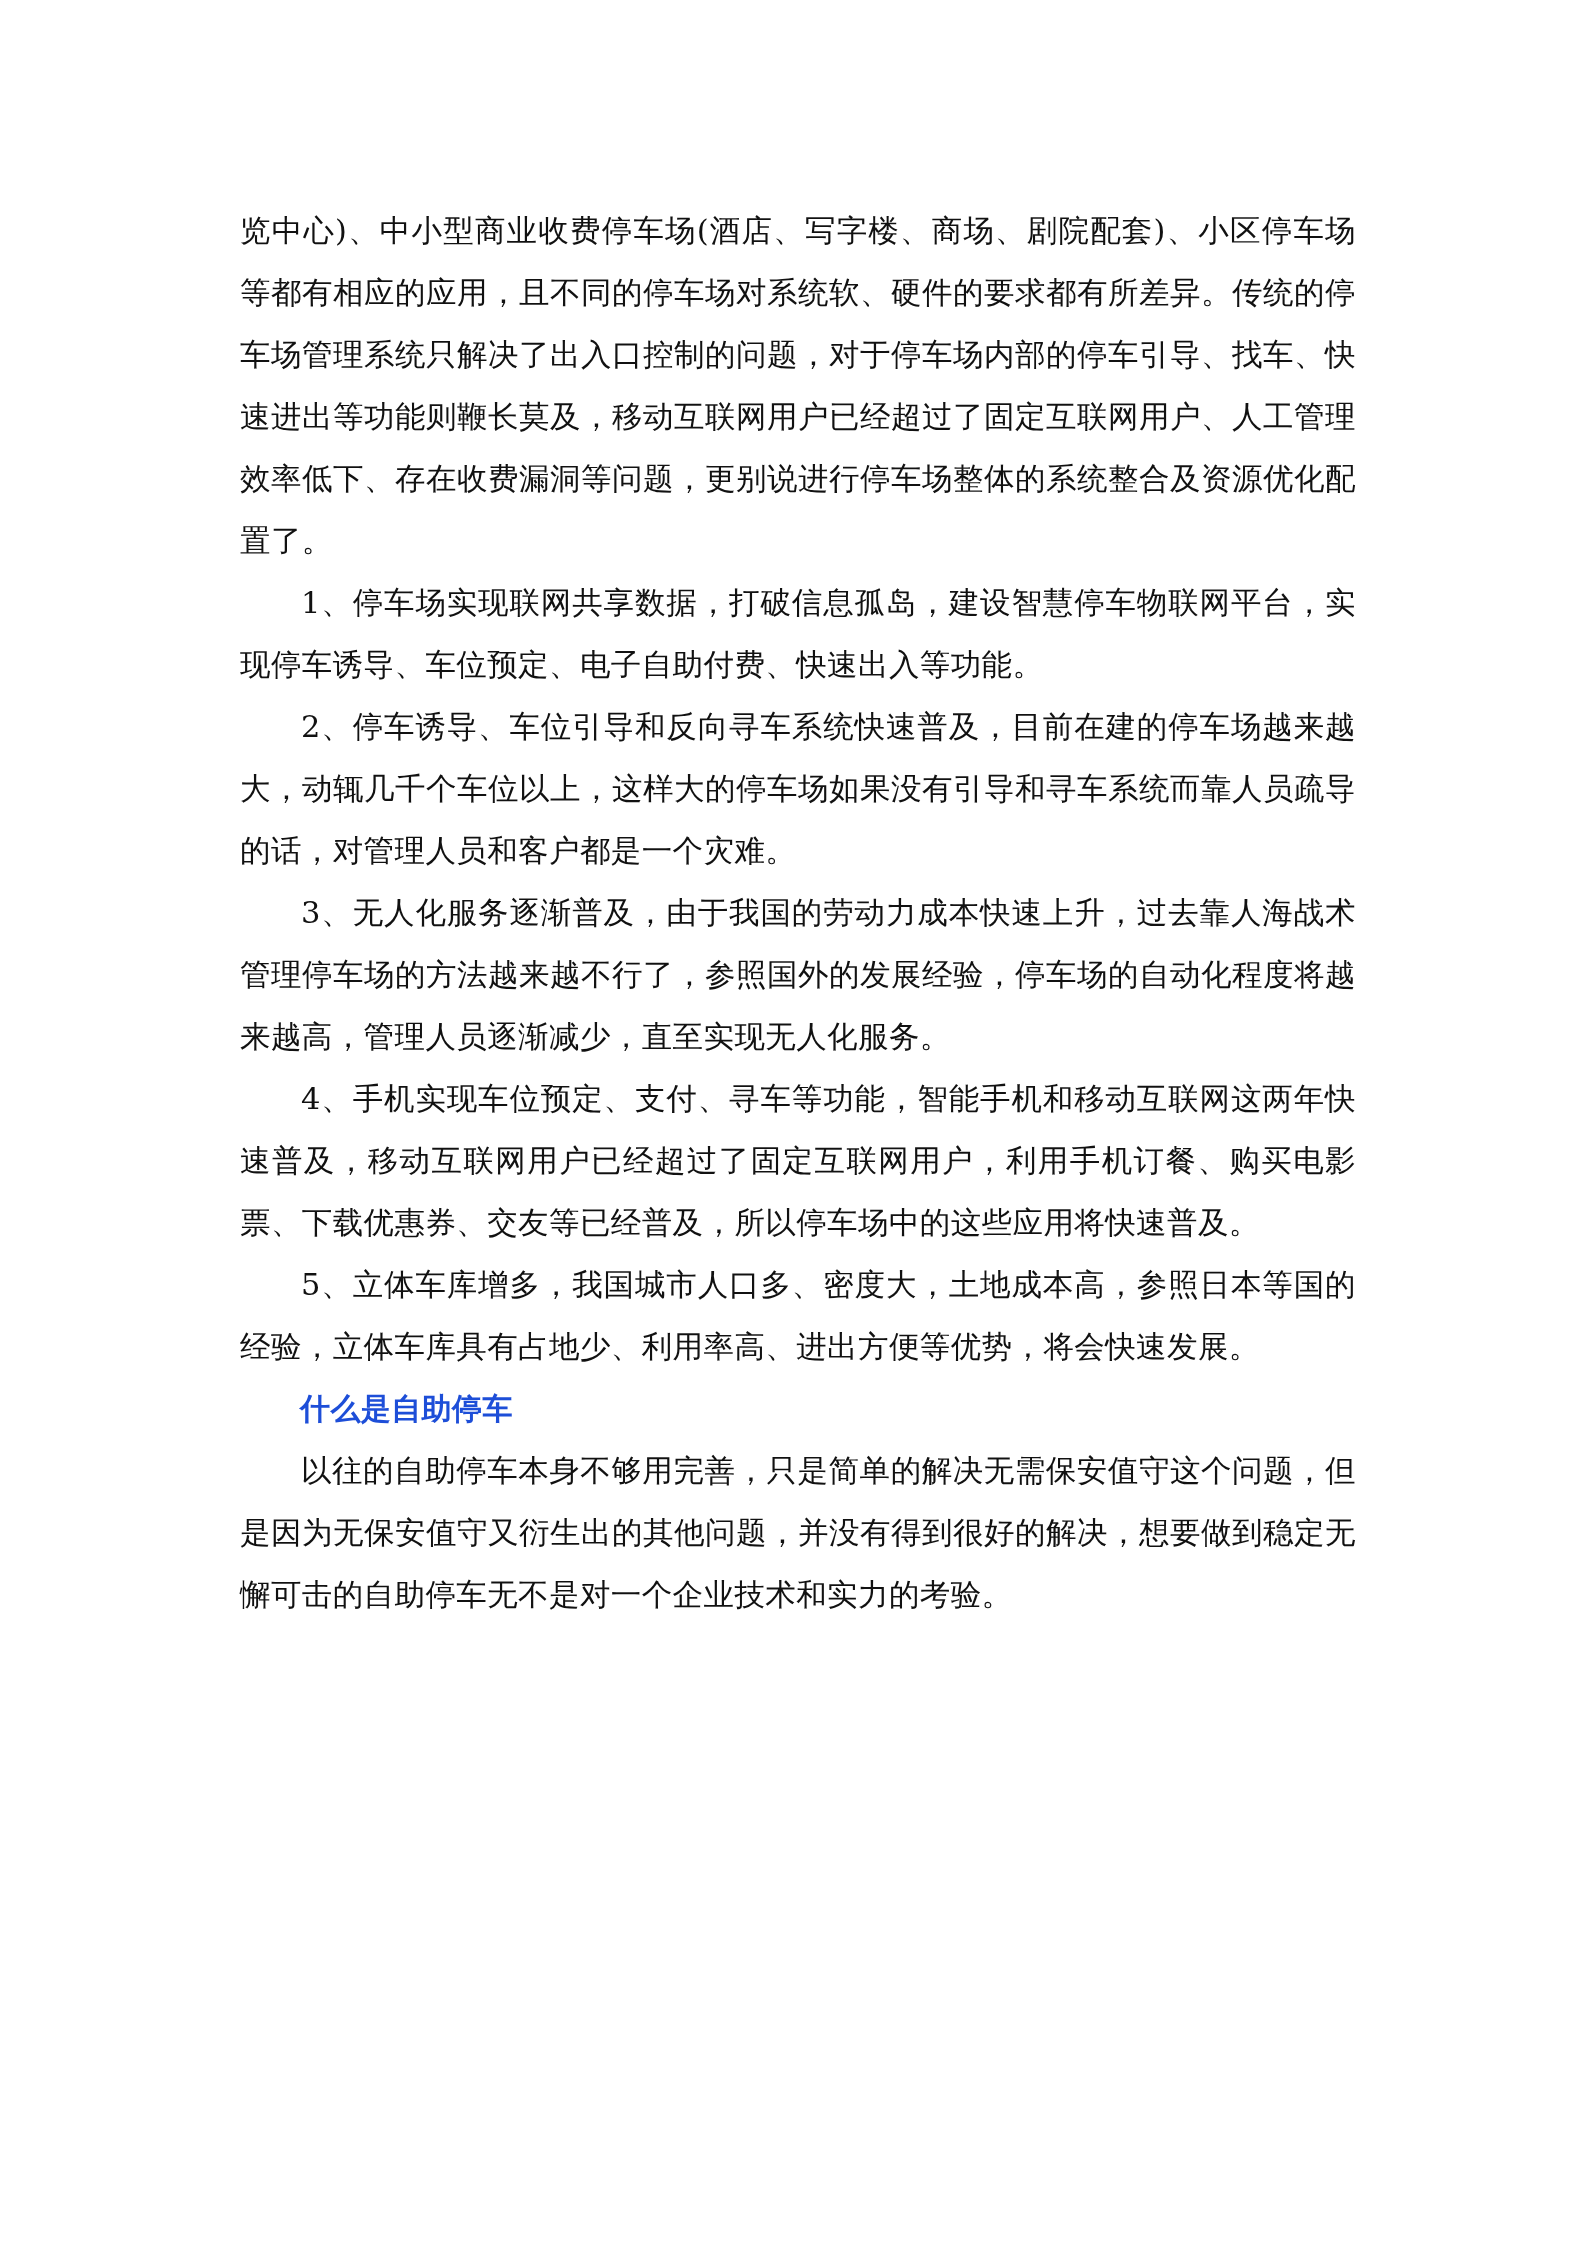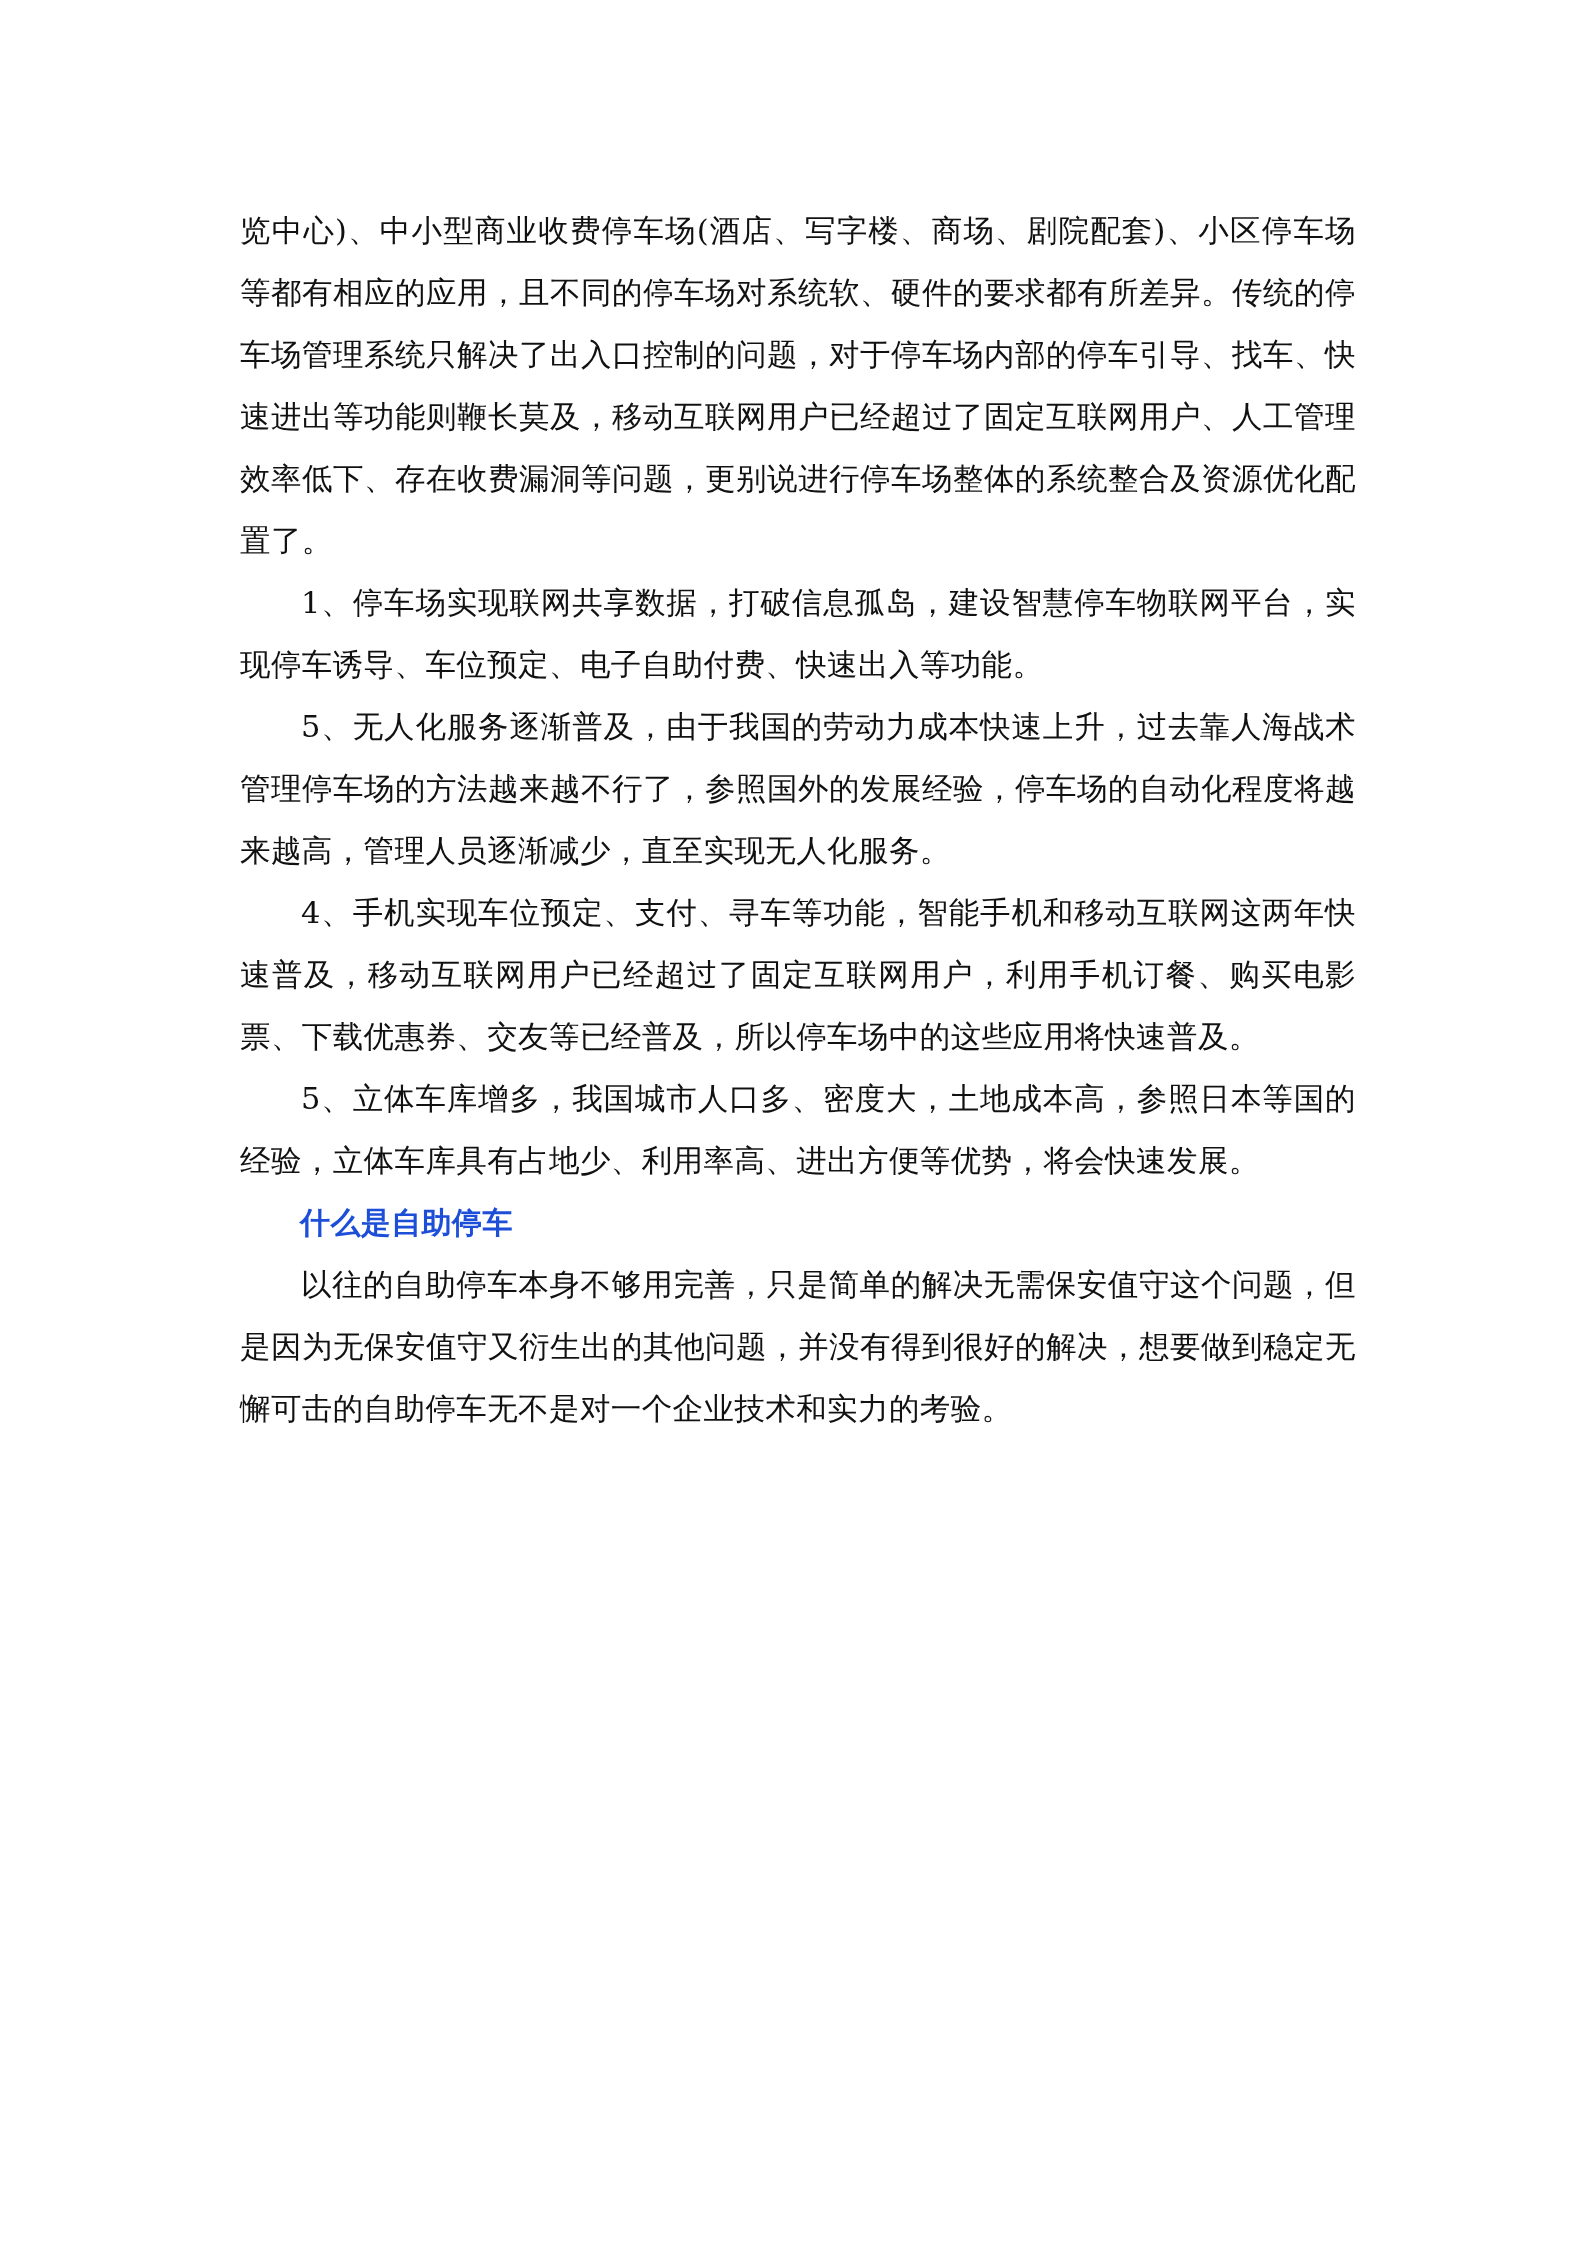--- a/index.html
+++ b/index.html
@@ -40,18 +40,19 @@
       font-size: 30px;
       color: #1d4ed8;
     }
   </style>
 </head>
 <body>
 
 <div class="page">
   <p class="para">览中心)、中小型商业收费停车场(酒店、写字楼、商场、剧院配套)、小区停车场等都有相应的应用，且不同的停车场对系统软、硬件的要求都有所差异。传统的停车场管理系统只解决了出入口控制的问题，对于停车场内部的停车引导、找车、快速进出等功能则鞭长莫及，移动互联网用户已经超过了固定互联网用户、人工管理效率低下、存在收费漏洞等问题，更别说进行停车场整体的系统整合及资源优化配置了。</p>
   <p class="para indent">1、停车场实现联网共享数据，打破信息孤岛，建设智慧停车物联网平台，实现停车诱导、车位预定、电子自助付费、快速出入等功能。</p>
-  <p class="para indent">5、无人化服务逐渐普及，由于我国的劳动力成本快速上升，过去靠人海战术管理停车场的方法越来越不行了，参照国外的发展经验，停车场的自动化程度将越来越高，管理人员逐渐减少，直至实现无人化服务。</p>
+  <p class="para indent">2、停车诱导、车位引导和反向寻车系统快速普及，目前在建的停车场越来越大，动辄几千个车位以上，这样大的停车场如果没有引导和寻车系统而靠人员疏导的话，对管理人员和客户都是一个灾难。</p>
+  <p class="para indent">3、无人化服务逐渐普及，由于我国的劳动力成本快速上升，过去靠人海战术管理停车场的方法越来越不行了，参照国外的发展经验，停车场的自动化程度将越来越高，管理人员逐渐减少，直至实现无人化服务。</p>
   <p class="para indent">4、手机实现车位预定、支付、寻车等功能，智能手机和移动互联网这两年快速普及，移动互联网用户已经超过了固定互联网用户，利用手机订餐、购买电影票、下载优惠券、交友等已经普及，所以停车场中的这些应用将快速普及。</p>
   <p class="para indent">5、立体车库增多，我国城市人口多、密度大，土地成本高，参照日本等国的经验，立体车库具有占地少、利用率高、进出方便等优势，将会快速发展。</p>
   <p class="heading">什么是自助停车</p>
   <p class="para indent">以往的自助停车本身不够用完善，只是简单的解决无需保安值守这个问题，但是因为无保安值守又衍生出的其他问题，并没有得到很好的解决，想要做到稳定无懈可击的自助停车无不是对一个企业技术和实力的考验。</p>
 </div>
 
 </body></html>

